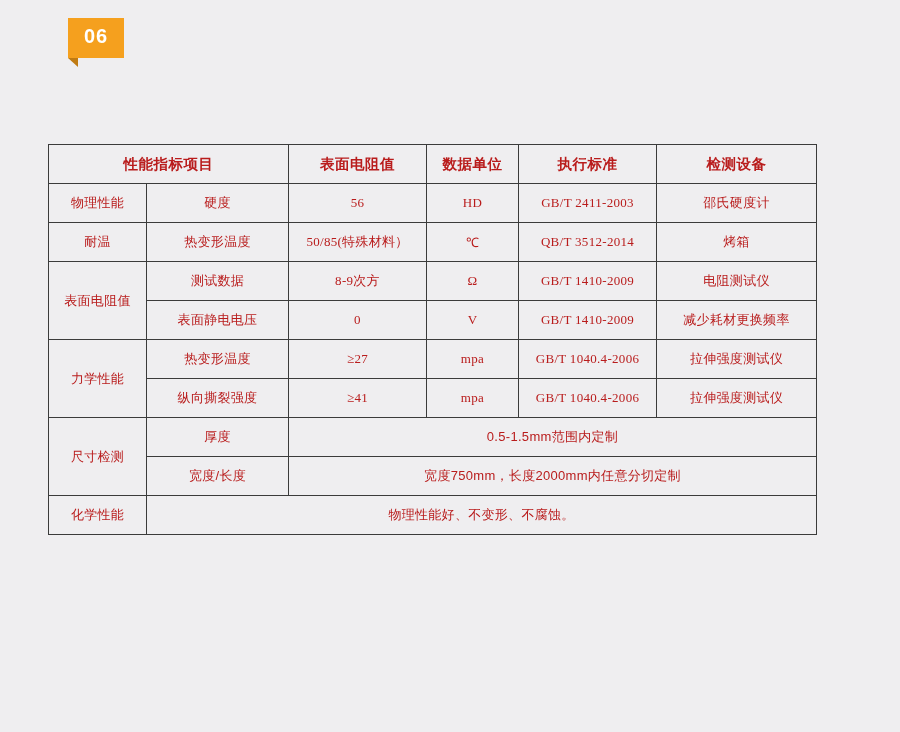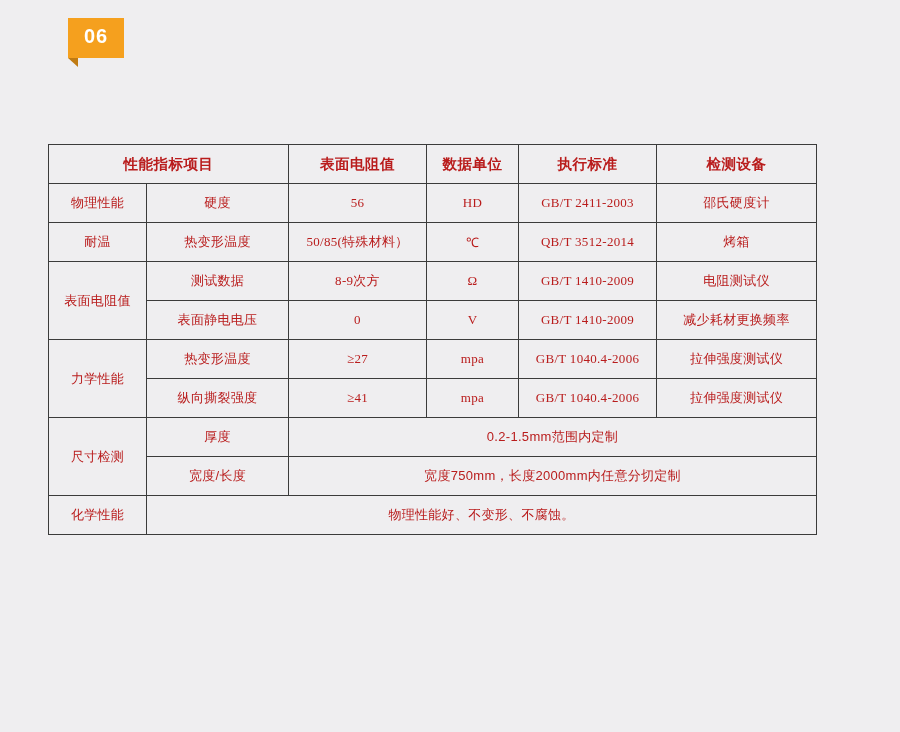--- a/index.html
+++ b/index.html
@@ -216,21 +216,21 @@
             <td>纵向撕裂强度</td>
             <td class="num">≥41</td>
             <td class="num">mpa</td>
             <td class="num">GB/T 1040.4-2006</td>
             <td>拉伸强度测试仪</td>
           </tr>
 
           <tr>
             <td class="cat-cell" rowspan="2">尺寸检测</td>
             <td>厚度</td>
-            <td class="wide-cell" colspan="4">0.2-1.5mm范围内定制</td>
+            <td class="wide-cell" colspan="4">0.5-1.5mm范围内定制</td>
           </tr>
 
           <tr>
             <td>宽度/长度</td>
             <td class="wide-cell" colspan="4">宽度750mm，长度2000mm内任意分切定制</td>
           </tr>
 
           <tr>
             <td class="cat-cell">化学性能</td>
             <td class="wide-cell" colspan="5">物理性能好、不变形、不腐蚀。</td>

